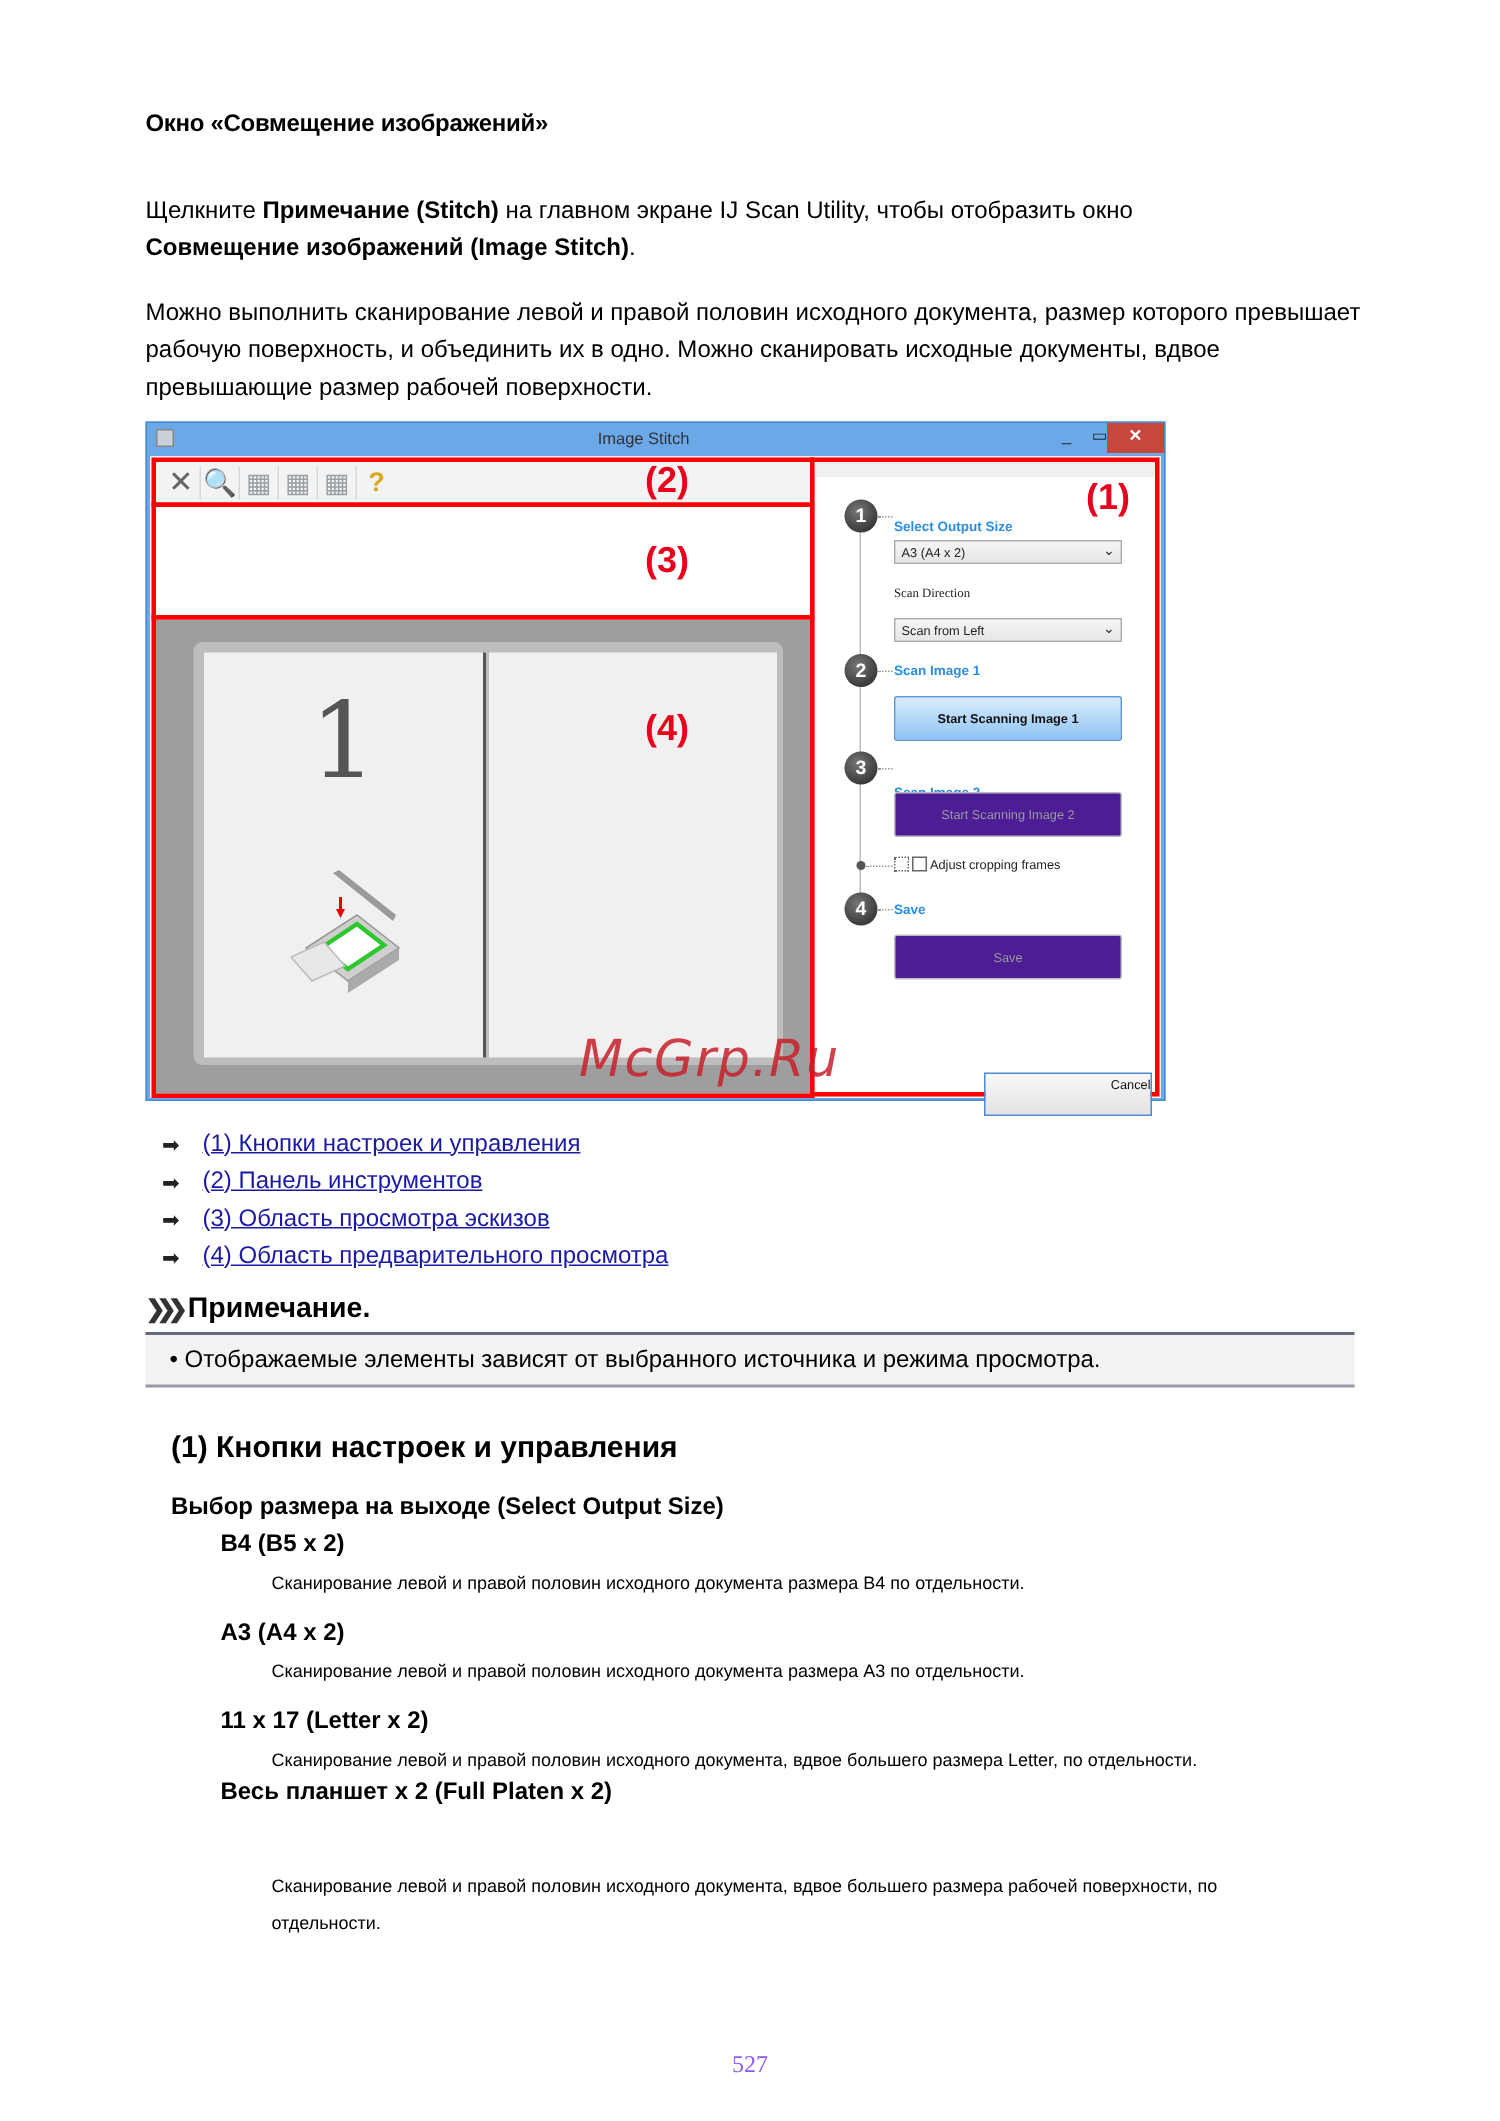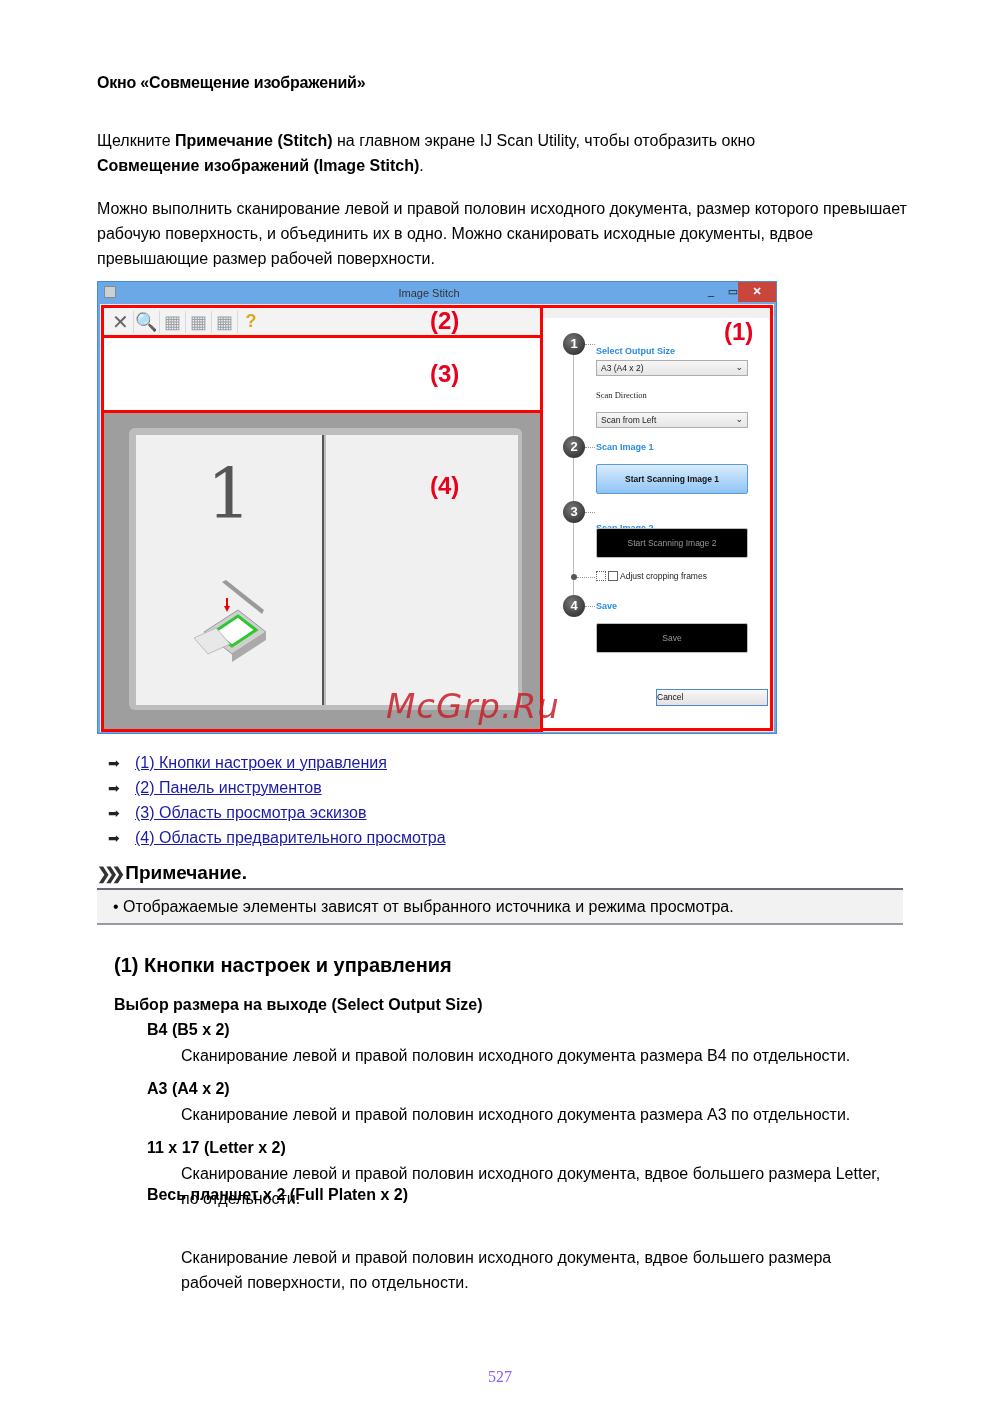--- a/index.html
+++ b/index.html
@@ -39,44 +39,44 @@
   .panel .topstrip { position: absolute; left: 0; top: 0; width: 100%; height: 10px; background: #f0f0f0; }
   .vline { position: absolute; left: 30px; top: 40px; width: 1px; height: 260px; background: #bbb; }
   .step-circle { position: absolute; left: 20px; width: 22px; height: 22px; border-radius: 50%; background: radial-gradient(circle at 40% 35%, #777, #222); color: #fff; font-weight: bold; font-size: 13px; text-align: center; line-height: 22px; }
   .step-label { position: absolute; left: 53px; font-size: 9px; font-weight: bold; color: #2a8de0; }
   .dotted { position: absolute; left: 42px; width: 10px; border-top: 1px dotted #999; }
   .sel { position: absolute; left: 53px; width: 152px; height: 16px; border: 1px solid #adadad; background: linear-gradient(#f6f6f6, #e6e6e6); font-size: 8.5px; padding: 2px 4px; color: #222; }
   .sel .chev { position: absolute; right: 4px; top: 1px; font-size: 9px; }
   .lbl { position: absolute; left: 53px; font-size: 8.5px; color: #222; }
   .btn { position: absolute; left: 53px; width: 152px; height: 30px; border: 1px solid #bdbdbd; font-size: 8.5px; text-align: center; line-height: 28px; border-radius: 2px; }
   .btn.active { background: linear-gradient(#d9ecfc, #8fc4f5); border-color: #5a9ad8; font-weight: bold; color: #111; }
-  .btn.dis { background: #000000; color: #999; }
+  .btn.dis { background: #4c1d95; color: #999; }
   .chk-row { position: absolute; left: 53px; font-size: 8.5px; color: #222; display: flex; align-items: center; gap: 2px; }
   .chk { width: 10px; height: 10px; border: 1px solid #666; background: #fff; display: inline-block; }
   .chk.dot { border-style: dotted; }
   .bullet { position: absolute; left: 28px; width: 6px; height: 6px; border-radius: 50%; background: #555; }
-  .cancel-btn { position: absolute; left: 556px; top: 385px; width: 112px; height: 17px; border: 1px solid #4a8ad0; background: linear-gradient(#f8f8f8, #e2e2e2); font-size: 8.5px; text-align: left; line-height: 15px; color: #111; }
+  .cancel-btn { position: absolute; left: 556px; top: 411px; width: 112px; height: 29px; border: 1px solid #4a8ad0; background: linear-gradient(#f8f8f8, #e2e2e2); font-size: 8.5px; text-align: right; line-height: 15px; color: #111; }
 
   .wm { position: absolute; left: 386px; top: 686px; font-family: "DejaVu Sans", sans-serif; font-style: italic; font-size: 34px; color: #c8202a; opacity: 0.85; letter-spacing: 1px; }
 
   
   .links { position: absolute; left: 108px; top: 750px; }
   .link-row { display: flex; align-items: center; height: 25px; font-size: 16px; }
   .arrow { width: 16px; margin-right: 11px; font-size: 14px; color: #222; }
   .link { color: #1a1aa6; text-decoration: underline; cursor: pointer; }
 
   
   .note-head { position: absolute; left: 97px; top: 862px; display: flex; align-items: center; font-weight: bold; font-size: 19px; }
   .chevrons { font-size: 16px; color: #333; margin-right: 6px; letter-spacing: -6px; }
   .note-box { position: absolute; left: 97px; top: 888px; width: 806px; height: 37px; background: #f2f2f2; border-top: 2px solid #666a7a; border-bottom: 2px solid #9a9aa6; font-size: 16px; padding: 8px 16px; }
 
   .h2 { position: absolute; left: 114px; top: 954px; font-size: 20px; font-weight: bold; }
   .h3 { position: absolute; left: 114px; top: 996px; font-size: 16px; font-weight: bold; }
   .term { position: absolute; left: 147px; font-size: 16px; font-weight: bold; }
-  .desc { position: absolute; left: 181px; font-size: 16px; line-height: 25px; width: 720px; }
+  .desc { position: absolute; left: 181px; font-size: 12px; line-height: 25px; width: 720px; }
 
   .pagenum { position: absolute; left: 0; right: 0; top: 1368px; text-align: center; font-family: "Liberation Serif", serif; font-size: 16px; color: #8b5cf6; }
 </style>
 </head>
 <body>
 
 <div class="h1">Окно «Совмещение изображений»</div>
 
 <div class="p" style="top:128px;">
   <span>Щелкните </span><b>Примечание (Stitch)</b><span> на главном экране IJ Scan Utility, чтобы отобразить окно</span><br>

